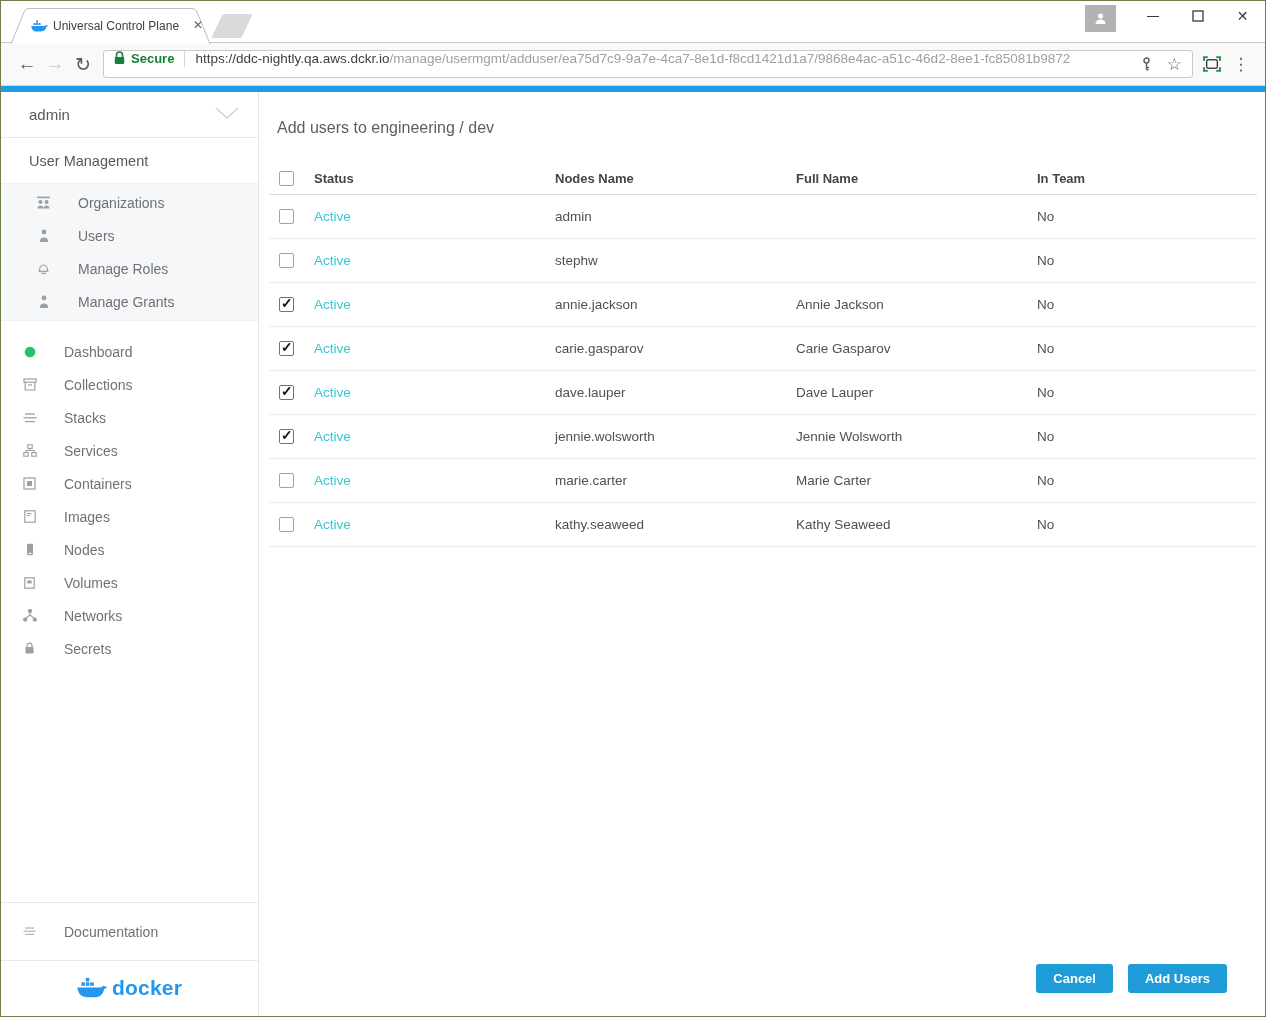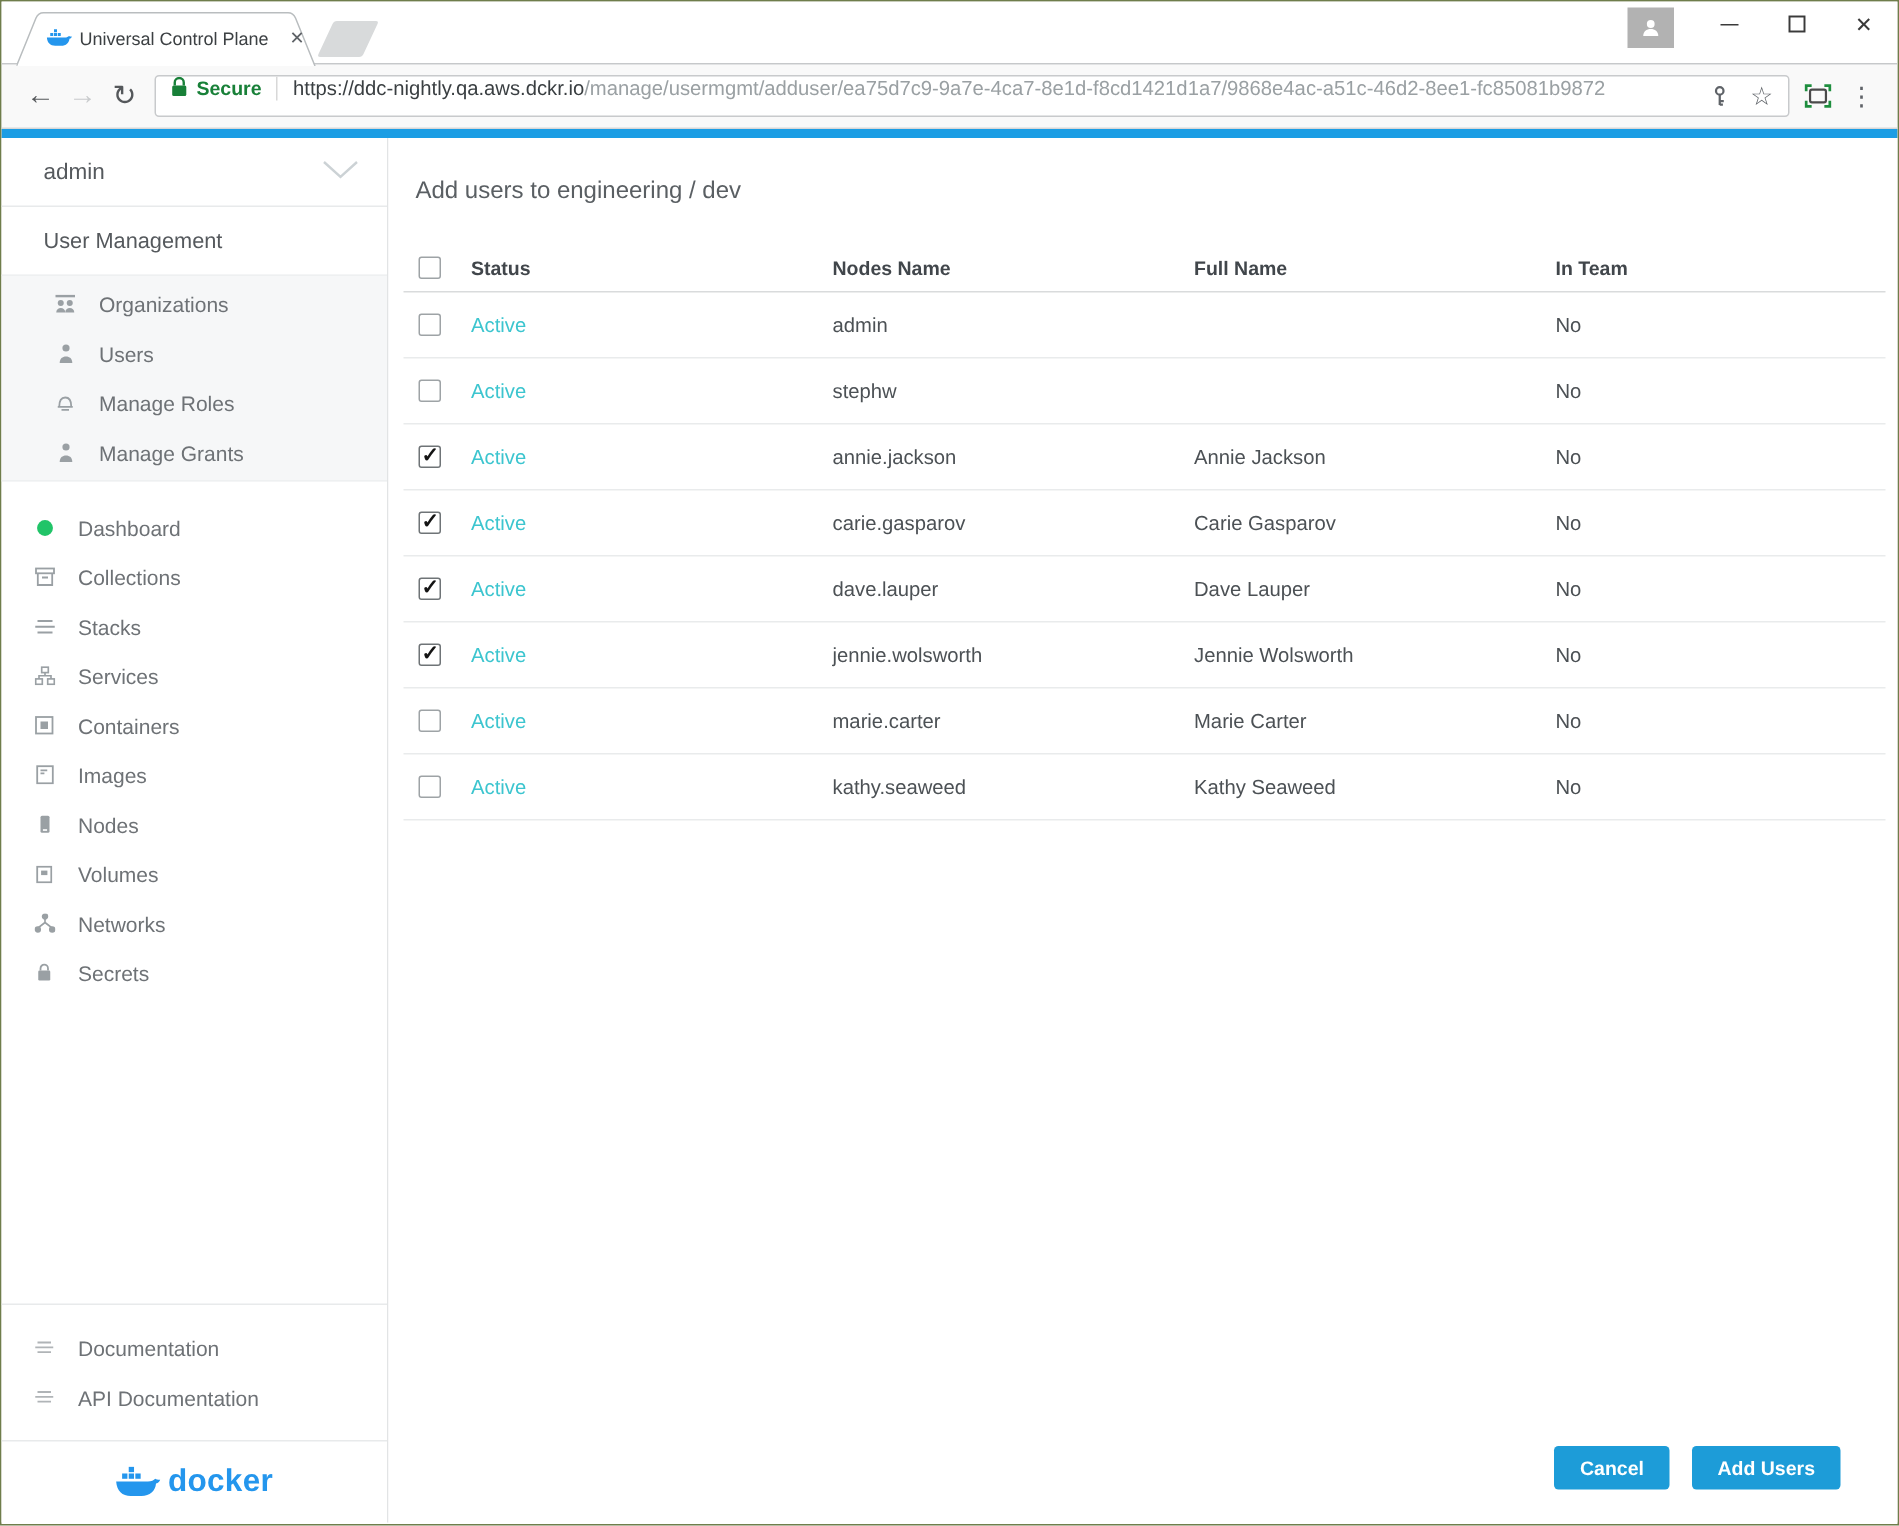--- a/index.html
+++ b/index.html
@@ -40,21 +40,21 @@
   .dots-ic { font-size:17px; color:#5f6368; width:24px; text-align:center; cursor:pointer; }
   
   .loading-bar { height:6px; background:#1b9de4; }
   
   .app { display:flex; height:923px; background:#fff; }
   .sidebar { width:258px; border-right:1px solid #e2e4e5; display:flex; flex-direction:column; background:#fff; }
   .account { height:46px; border-bottom:1px solid #e8eaeb; display:flex; align-items:center; padding:0 18px 0 28px; color:#55595d; font-size:15px; cursor:pointer; }
   .account .chev { margin-left:auto; }
   .um-title { height:45px; display:flex; align-items:center; padding-left:28px; color:#55595d; font-size:14.5px; }
   .submenu { background:#f6f7f8; border-top:1px solid #eef0f1; border-bottom:1px solid #eef0f1; padding:2px 0; }
-  .sb-item { height:33px; display:flex; align-items:center; color:#6e7276; font-size:14px; cursor:pointer; }
+  .sb-item { height:33px; display:flex; align-items:center; color:#6e7276; font-size:14px; cursor:pointer;gap:12px; }
   .submenu .sb-item { padding-left:34px; }
   .nav-list { margin-top:14px; }
   .nav-list .sb-item, .footer-links .sb-item { padding-left:20px; }
   .sb-item .ic { width:17px; display:inline-flex; justify-content:center; margin-right:14px; }
   .sidebar-footer { margin-top:auto; }
   .footer-links { border-top:1px solid #e8eaeb; padding:12px 0; }
   .logo-row { border-top:1px solid #e8eaeb; height:55px; display:flex; align-items:center; justify-content:center; gap:5px; }
   .logo-text { color:#2496ED; font-size:21px; font-weight:bold; letter-spacing:0.2px; }
   
   .main { flex:1; position:relative; padding:0 8px 0 18px; background:#fff; }
@@ -326,32 +326,20 @@
               <svg width="13" height="9" viewBox="0 0 13 9">
                 <g stroke="#b0b4b7" stroke-width="1.2">
                   <line x1="2" y1="1" x2="11" y2="1"></line>
                   <line x1="0.5" y1="4.2" x2="12.5" y2="4.2"></line>
                   <line x1="2" y1="7.4" x2="11" y2="7.4"></line>
                 </g>
               </svg>
             </span>
             <span>Documentation</span>
           </div>
-          <div class="sb-item">
-            <span class="ic">
-              <svg width="13" height="9" viewBox="0 0 13 9">
-                <g stroke="#b0b4b7" stroke-width="1.2">
-                  <line x1="2" y1="1" x2="11" y2="1"></line>
-                  <line x1="0.5" y1="4.2" x2="12.5" y2="4.2"></line>
-                  <line x1="2" y1="7.4" x2="11" y2="7.4"></line>
-                </g>
-              </svg>
-            </span>
-            <span>API Documentation</span>
-          </div>
         </div>
       <div class="logo-row">
         <svg width="30" height="23" viewBox="0 0 34 26">
           <g fill="#2496ED">
             <rect x="10" y="1" width="4" height="4"></rect>
             <rect x="5" y="6" width="4" height="4"></rect>
               <rect x="10" y="6" width="4" height="4"></rect>
               <rect x="15" y="6" width="4" height="4"></rect>
             <path d="M0.5 12 h24 c2.5 0 4.5 -0.8 5.5 -2 1.2 0.8 3 1 3.8 0.6 -0.3 1.4 -1.4 2.6 -3.2 3 -0.4 5.6 -4.6 9.4 -11 9.4 h-8 c-6.5 0 -10.6 -4 -11.1 -11 z"></path>
           </g>

